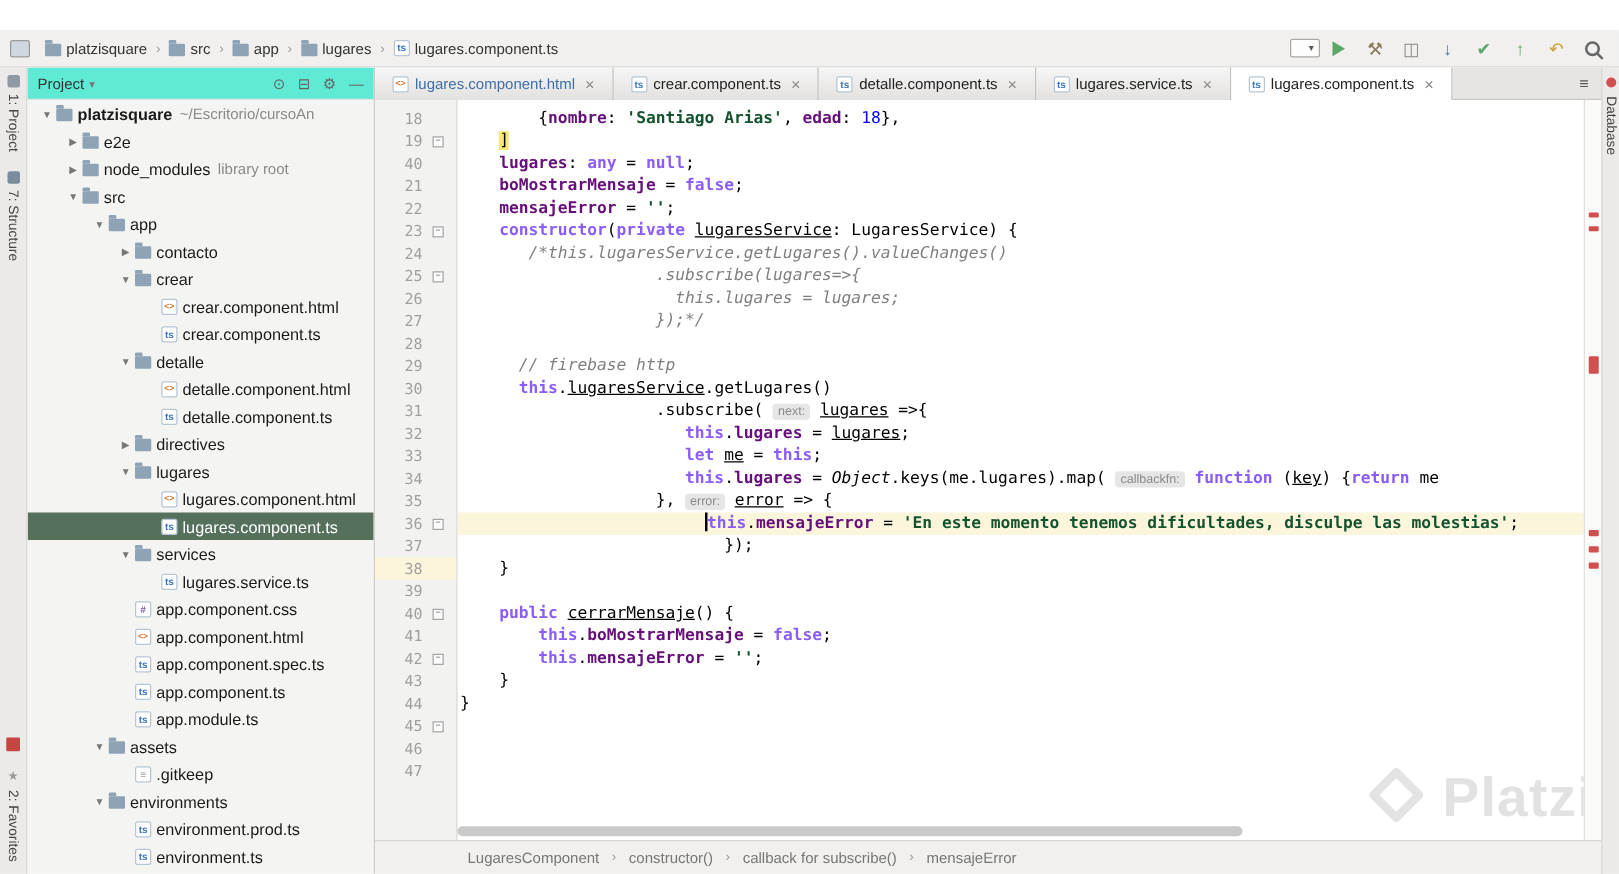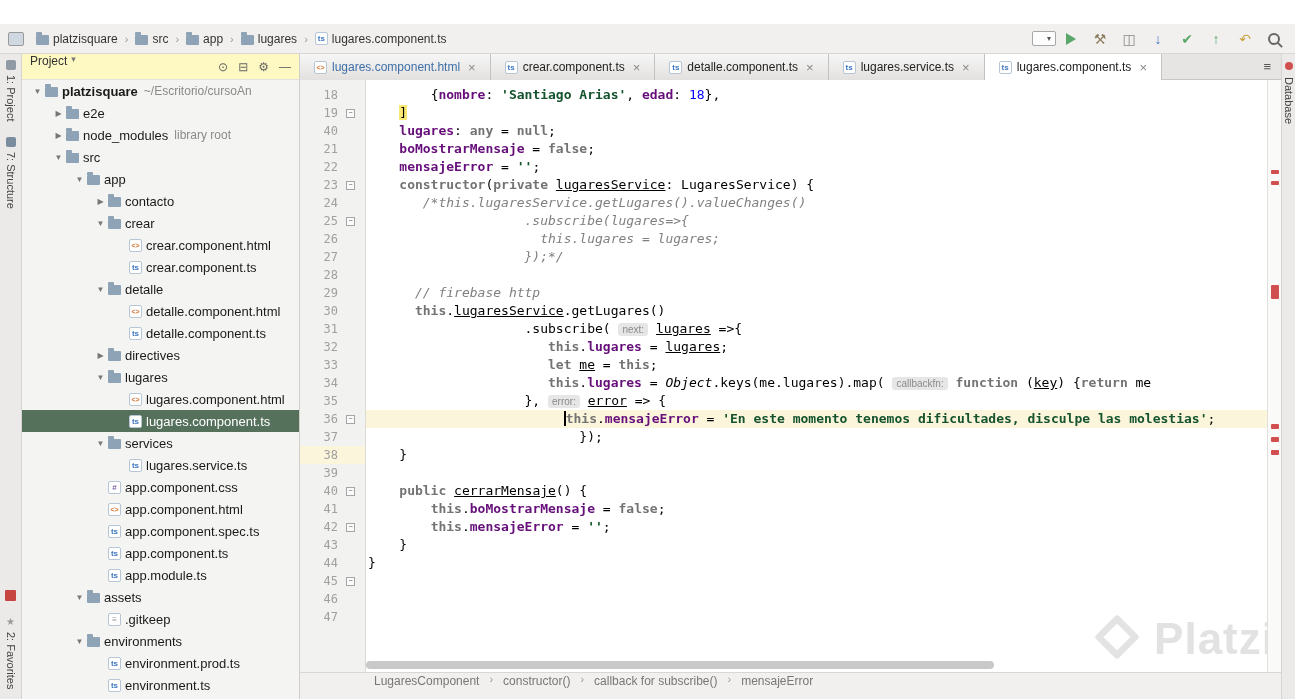--- a/index.html
+++ b/index.html
@@ -54,22 +54,22 @@
   .mini-favorites{background:none;color:#9a9a9a;width:auto;height:auto;}
   #right-stripe{position:absolute;top:54px;right:0;width:14px;bottom:0;background:#eceae8;
     border-left:1px solid #d7d5d2;box-sizing:border-box;display:flex;flex-direction:column;
     align-items:center;padding-top:8px;gap:7px;}
   #inspect-dot{width:8px;height:8px;border-radius:50%;background:#d05050;flex:none;}
   .vlabel-r{writing-mode:vertical-rl;font-size:11px;color:#444;}
 
   
   #project-panel{position:absolute;left:22px;top:54px;width:278px;bottom:0;background:#f4f4f2;
     border-right:1px solid #d0cecb;box-sizing:border-box;overflow:hidden;}
-  #panel-header{height:26px;display:flex;padding:0 8px;font-size:12px;color:#333;
-    background:#fef9c3;border-bottom:1px solid #e3e1de;box-sizing:border-box;}
+  #panel-header{height:26px;display:flex;align-items:center;padding:0 8px;font-size:12px;color:#333;
+    background:#5eead4;border-bottom:1px solid #e3e1de;box-sizing:border-box;}
   #panel-title{margin-right:4px;}
   .ph-caret{color:#777;font-size:9px;}
   #panel-icons{margin-left:auto;display:flex;gap:10px;color:#666;font-size:12px;align-items:center;}
   #project-tree{position:absolute;top:26px;left:0;right:0;bottom:0;font-size:13px;color:#1a1a1a;overflow:hidden;}
   .tree-row{height:22px;display:flex;align-items:center;white-space:nowrap;}
   .arrow{width:15px;font-size:8px;color:#777;text-align:center;flex:none;}
   .tree-label{margin-left:4px;}
   .bold{font-weight:bold;}
   .tree-suffix{color:#8a8a8a;margin-left:6px;font-size:12px;}
   .tree-row.sel{background:#55715c;color:#fff;}
@@ -92,41 +92,41 @@
     border-right:1px solid #dcdad7;box-sizing:border-box;padding-top:6px;}
   .g-row{height:18px;display:flex;align-items:center;}
   .g-row.cur{background:#fbf5dc;}
   .g-num{width:38px;text-align:right;font-family:"DejaVu Sans Mono",monospace;font-size:12px;color:#a0a0a0;flex:none;}
   .g-fold{width:9px;height:9px;margin-left:8px;flex:none;}
   .g-fold.has{border:1px solid #a5a5a5;background:#fbfbfb;box-sizing:border-box;
     font-size:7px;line-height:6px;text-align:center;color:#555;}
   #code-area{position:absolute;left:66px;right:0;top:0;bottom:0;overflow:hidden;padding-top:6px;}
   .c-row{height:18px;white-space:pre;font-family:"DejaVu Sans Mono",monospace;font-size:13px;line-height:18px;color:#000;padding-left:2px;}
   .c-row.cur{background:#fbf5dc;}
-  .tk-k{color:#737373;font-weight:bold;}
+  .tk-k{color:#8b5cf6;font-weight:bold;}
   .tk-s{color:#14532d;font-weight:bold;}
   .tk-n{color:#0000ff;}
   .tk-c{color:#808080;font-style:italic;}
   .tk-f{color:#660e7a;font-weight:bold;}
   .tk-u{text-decoration:underline;}
   .tk-m{background:#f8e871;}
   .tk-it{font-style:italic;}
   .tk-h{background:#e6e6e6;color:#8a8a8a;font-family:"Liberation Sans",sans-serif;font-size:10px;
     border-radius:3px;padding:1px 4px;font-style:normal;font-weight:normal;}
   .caret{display:inline-block;width:2px;height:15px;background:#000;vertical-align:-3px;}
 
   #error-stripe{position:absolute;right:0;top:0;width:14px;bottom:0;background:#fafaf8;
     border-left:1px solid #e2e0dd;box-sizing:border-box;}
   .emark{position:absolute;left:3px;width:8px;background:#d05050;border-radius:1px;}
 
   #h-scrollbar{position:absolute;left:66px;right:14px;bottom:29px;height:10px;}
   #h-thumb{position:absolute;left:0;width:628px;height:8px;background:#c9c9c9;border-radius:4px;top:1px;}
 
   #bottom-crumbs{position:absolute;left:0;right:0;bottom:0;height:27px;background:#f1f0ee;
-    border-top:1px solid #d9d7d4;display:flex;padding-left:72px;gap:6px;
+    border-top:1px solid #d9d7d4;display:flex;align-items:center;padding-left:72px;gap:6px;
     font-size:12px;color:#777;box-sizing:border-box;}
   .b-crumb{padding:1px 2px;white-space:nowrap;}
 
   #watermark{position:absolute;right:6px;bottom:8px;display:flex;align-items:center;gap:14px;pointer-events:none;}
   .wm-text{font-size:44px;font-weight:bold;color:#e2e2e2;letter-spacing:1px;}
 </style>
 </head>
 <body>
 
 <div id="app">

